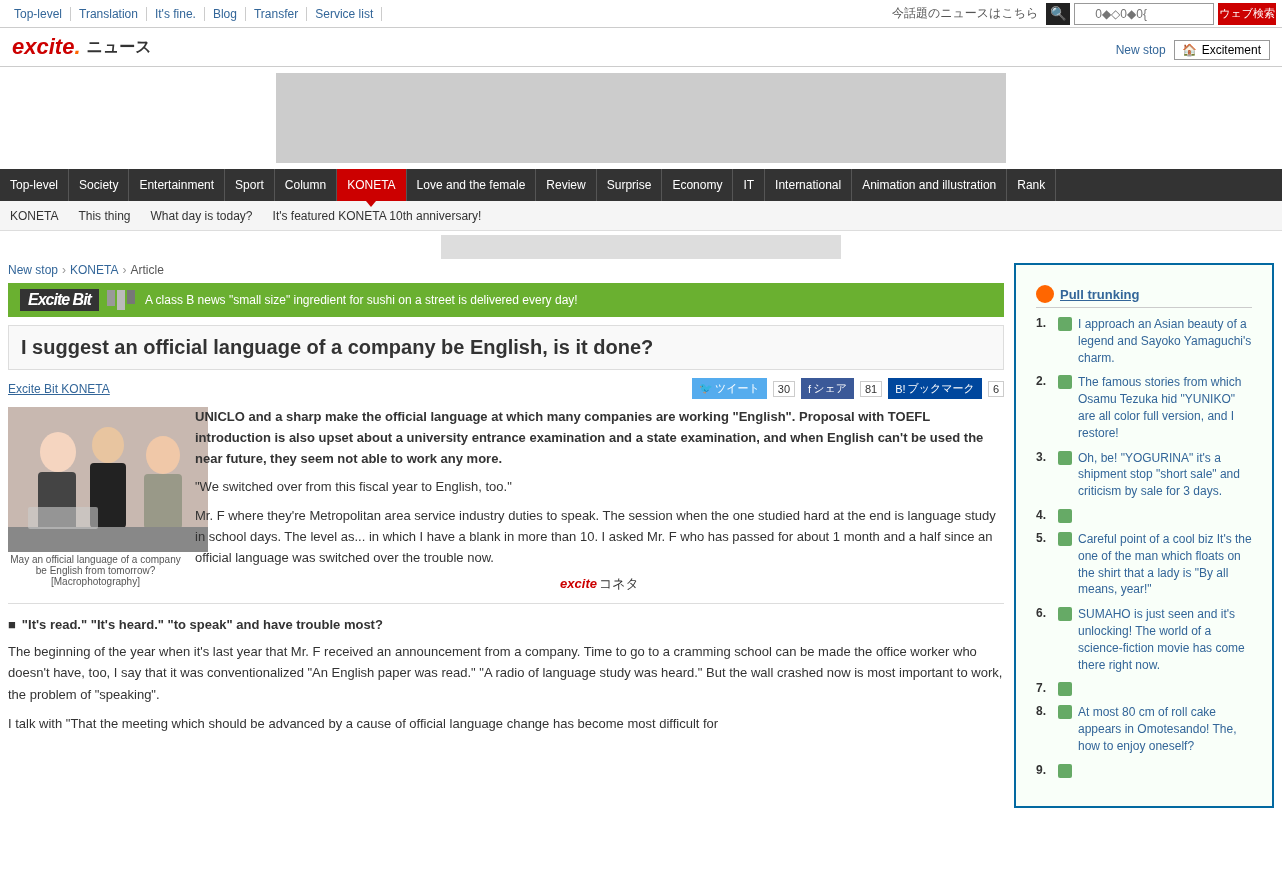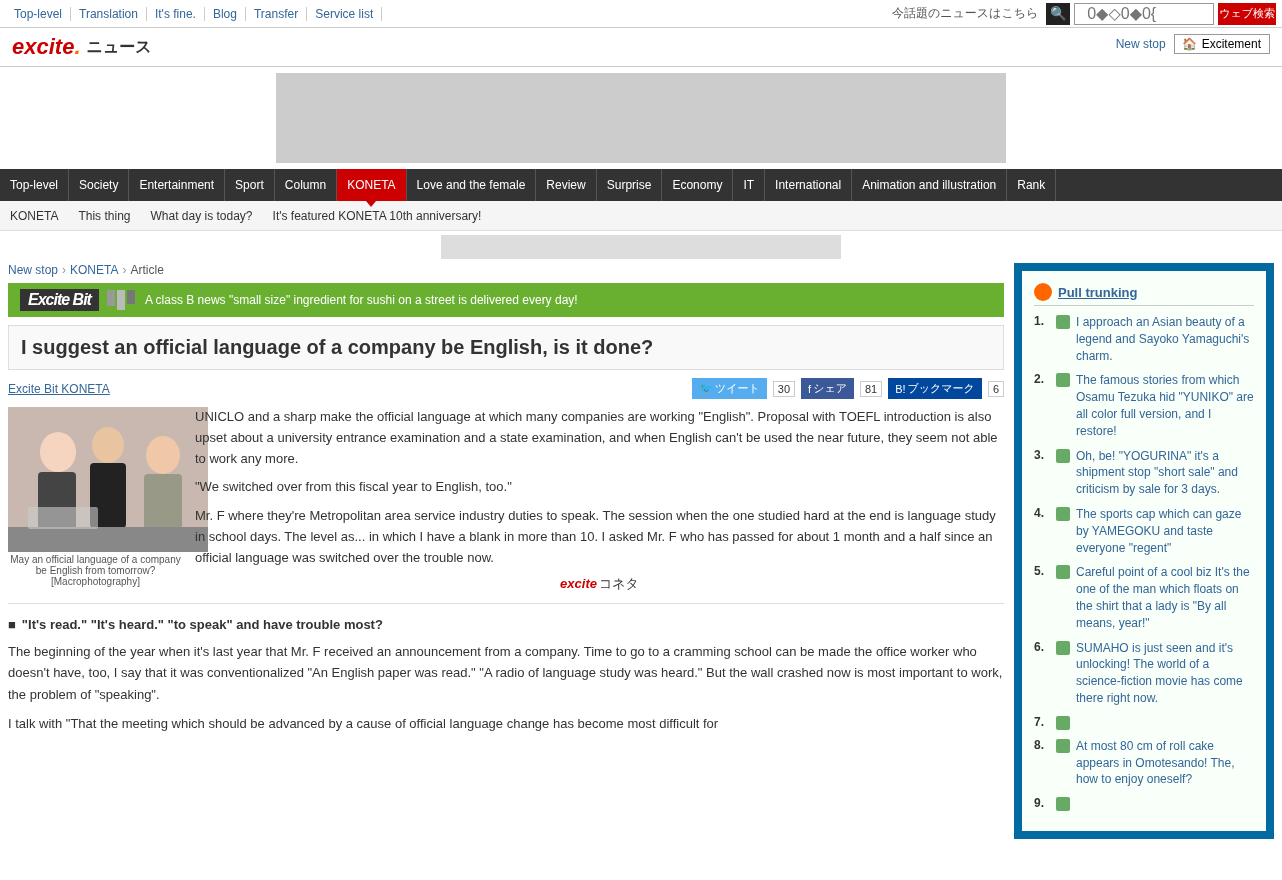--- a/index.html
+++ b/index.html
@@ -47,37 +47,37 @@
       height: 22px;
       cursor: pointer;
       display: flex;
       align-items: center;
       justify-content: center;
     }
     #search-input {
       width: 140px;
       height: 22px;
       border: 1px solid #999;
-      font-size: 16px;
-      padding: 0 12px;
+      font-size: 12px;
+      padding: 0 20px;
     }
     #search-btn {
       background: #c00;
       color: #fff;
       border: none;
       padding: 2px 1px;
       font-size: 11px;
       cursor: pointer;
       height: 22px;
     }
 
     
     #logo-bar {
       display: flex;
-      align-items: flex-start;
+      align-items: flex-end;
       padding: 6px 12px;
       border-bottom: 1px solid #ccc;
       background: #fff;
       justify-content: space-between;
     }
     #logo {
       display: flex;
       align-items: center;
       gap: 6px;
     }
@@ -339,23 +339,23 @@
       align-items: center;
       gap: 6px;
     }
     #article-full .section-title::before {
       content: '■';
       color: #333;
     }
 
     
     #pull-trunking {
-      border: 8px solid #0369a1;
+      border: 2px solid #0369a1;
       background: #f9fff9;
-      padding: 12px;
+      padding: 20px;
     }
     #pull-trunking-header {
       display: flex;
       align-items: center;
       gap: 6px;
       margin-bottom: 8px;
       padding-bottom: 4px;
       border-bottom: 1px solid #ccc;
     }
     #pull-trunking-icon {
@@ -529,21 +529,21 @@
             <ellipse cx="155" cy="48" rx="17" ry="19" fill="#f0c8a8"></ellipse>
             <rect x="136" y="67" width="38" height="55" rx="4" fill="#998"></rect>
 
             <rect x="0" y="120" width="200" height="25" fill="#888"></rect>
             <rect x="20" y="100" width="70" height="22" rx="2" fill="#ccc" opacity="0.6"></rect>
           </svg>
         </div>
         <div id="article-image-caption">May an official language of a company be English from tomorrow? [Macrophotography]</div>
       </div>
       <div style="flex:1;">
-        <p style="font-size:13px;line-height:1.6;margin-bottom:8px;">UNICLO and a sharp make the official language at which many companies are working "English". Proposal with TOEFL introduction is also upset about a university entrance examination and a state examination, and when English can't be used the near future, they seem not able to work any more.</p>
+        <p style="font-size:13px;line-height:1.6;margin-bottom:8px;font-weight:bold;">UNICLO and a sharp make the official language at which many companies are working "English". Proposal with TOEFL introduction is also upset about a university entrance examination and a state examination, and when English can't be used the near future, they seem not able to work any more.</p>
         <p style="font-size:13px;line-height:1.6;margin-bottom:8px;">"We switched over from this fiscal year to English, too."</p>
         <p style="font-size:13px;line-height:1.6;">Mr. F where they're Metropolitan area service industry duties to speak. The session when the one studied hard at the end is language study in school days. The level as... in which I have a blank in more than 10. I asked Mr. F who has passed for about 1 month and a half since an official language was switched over the trouble now.</p>
         <div id="article-logo" style="text-align:center;margin-top:6px;">
           <span id="excite-koneta-logo">
             <span class="excite-red">excite</span>
             <span style="font-size:13px;color:#333;"> コネタ</span>
           </span>
         </div>
       </div>
     </div>
@@ -574,21 +574,20 @@
     <a class="sidebar-item-link">The famous stories from which Osamu Tezuka hid "YUNIKO" are all color full version, and I restore!</a>
   </div>
           <div class="sidebar-item">
     <span class="sidebar-item-num">3.</span>
     <div class="sidebar-item-icon"></div>
     <a class="sidebar-item-link">Oh, be! "YOGURINA" it's a shipment stop "short sale" and criticism by sale for 3 days.</a>
   </div>
           <div class="sidebar-item">
     <span class="sidebar-item-num">4.</span>
     <div class="sidebar-item-icon"></div>
-    <a class="sidebar-item-link">The sports cap which can gaze by YAMEGOKU and taste everyone "regent"</a>
   </div>
           <div class="sidebar-item">
     <span class="sidebar-item-num">5.</span>
     <div class="sidebar-item-icon"></div>
     <a class="sidebar-item-link">Careful point of a cool biz It's the one of the man which floats on the shirt that a lady is "By all means, year!"</a>
   </div>
           <div class="sidebar-item">
     <span class="sidebar-item-num">6.</span>
     <div class="sidebar-item-icon"></div>
     <a class="sidebar-item-link">SUMAHO is just seen and it's unlocking! The world of a science-fiction movie has come there right now.</a>

